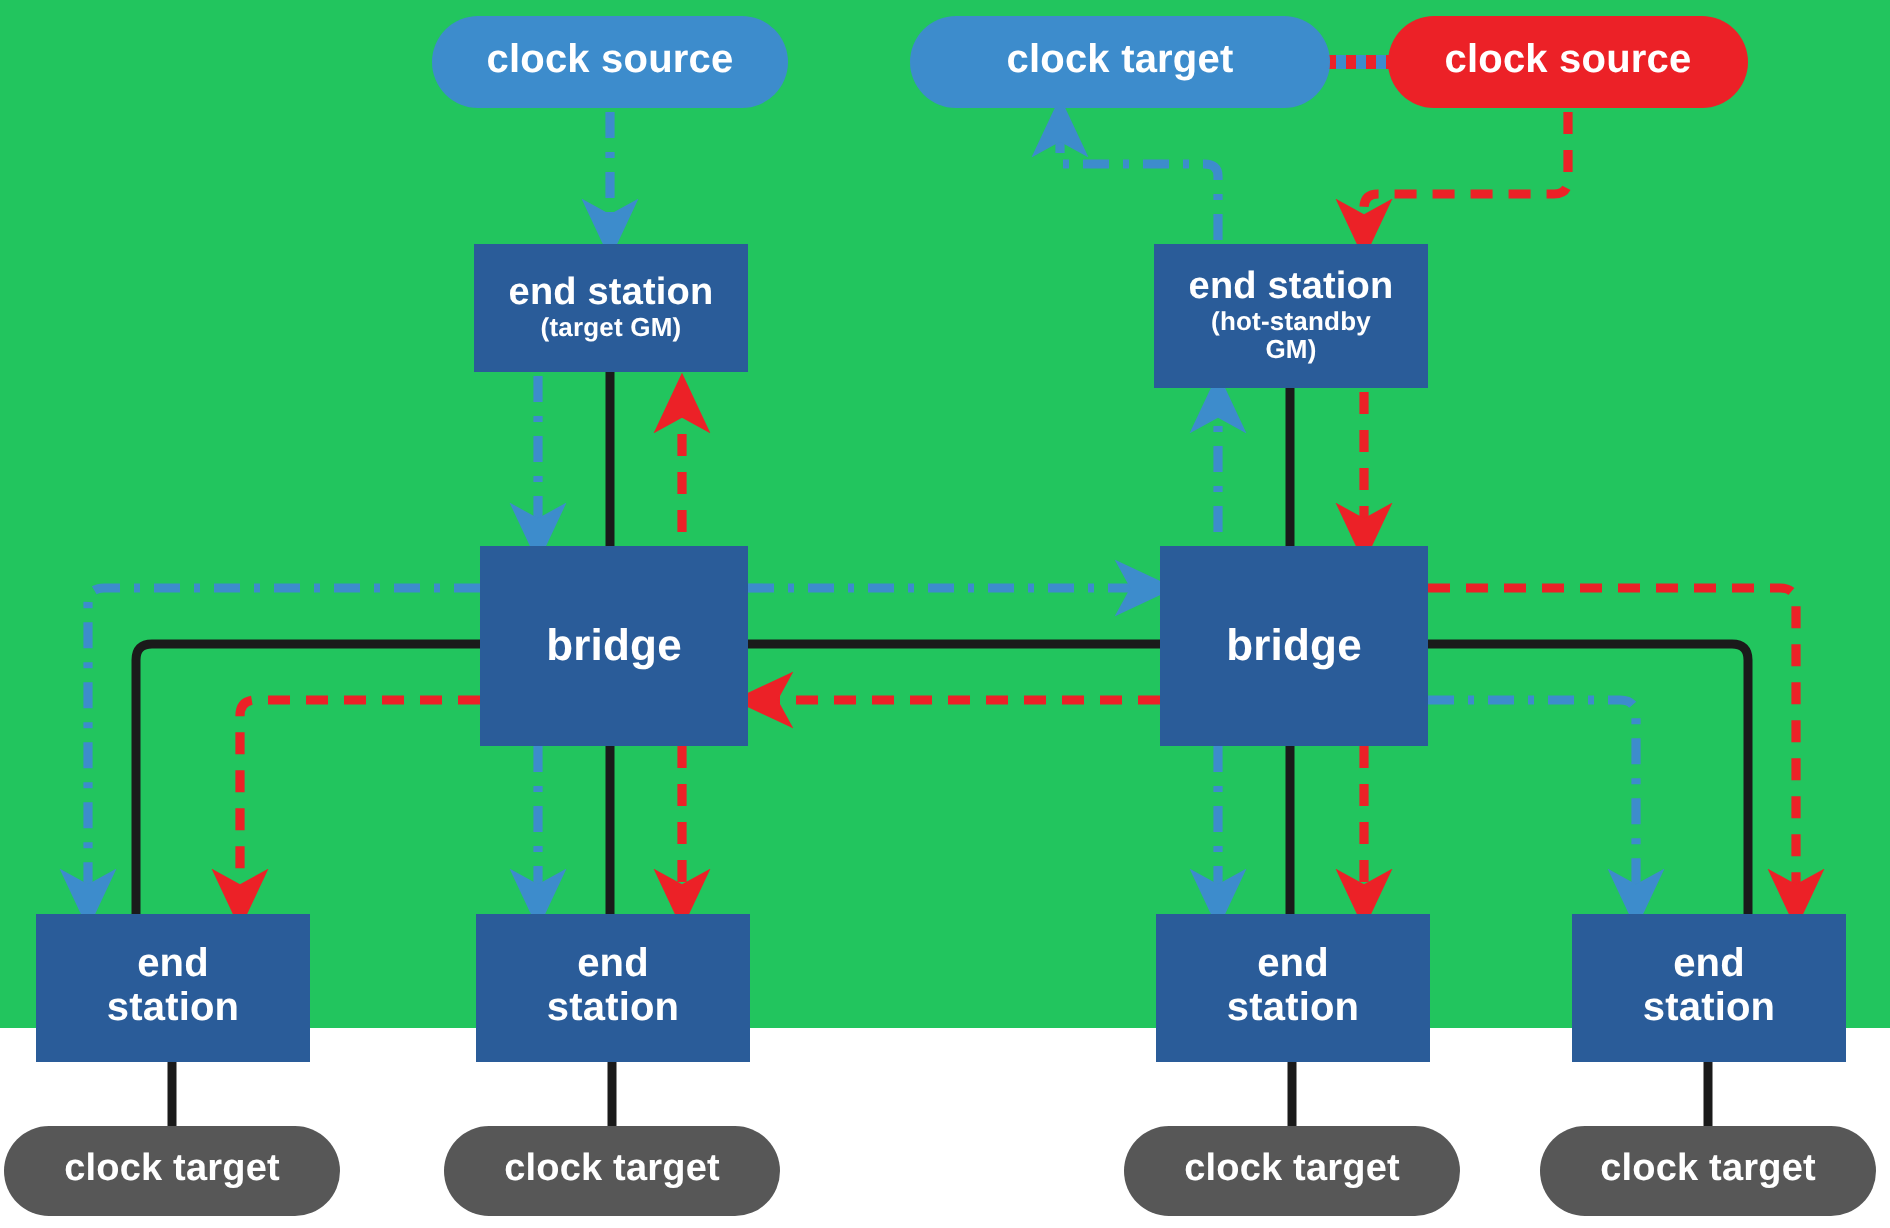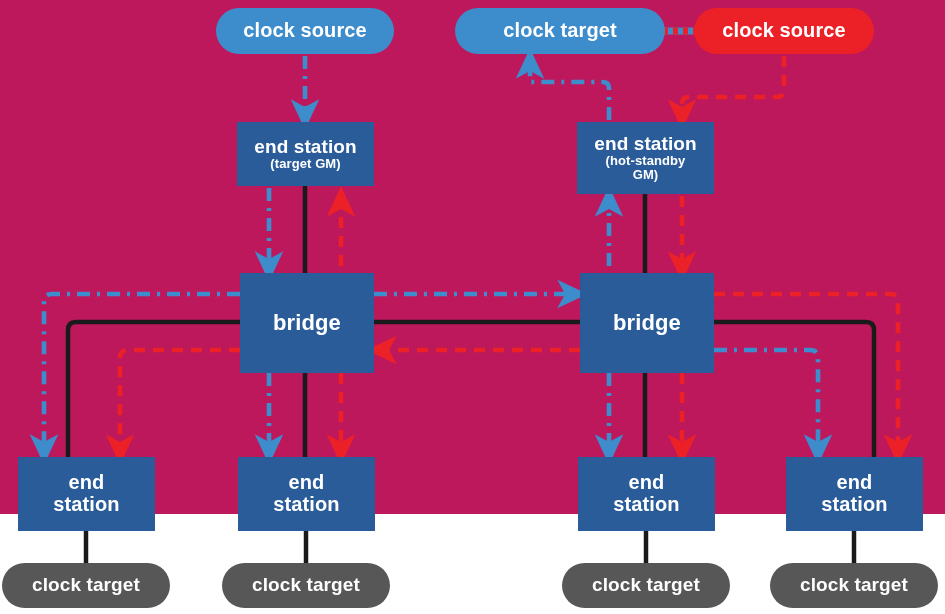--- a/index.html
+++ b/index.html
@@ -1,18 +1,18 @@
 <!DOCTYPE html>
 <html><head>
 <meta charset="utf-8">
 <style>
   html,body{margin:0;padding:0;background:#ffffff;}
   body{width:945px;height:614px;overflow:hidden;
        font-family:"Liberation Sans", sans-serif;}
-  #stage{position:relative;width:945px;height:514px;background:#be185d;}
+  #stage{position:relative;width:945px;height:514px;background:#22c55e;}
   svg#wires{position:absolute;left:0;top:0;width:945px;height:614px;}
 
   .node{position:absolute;box-sizing:border-box;display:flex;
         align-items:center;justify-content:center;text-align:center;
         color:#ffffff;font-weight:bold;line-height:1.08;
         letter-spacing:.1px;z-index:5;}
   .pill{border-radius:999px;}
   .pill-blue{background:#3d8ccc;}
   .pill-red{background:#ec2127;}
   .pill-gray{background:#575757;}

